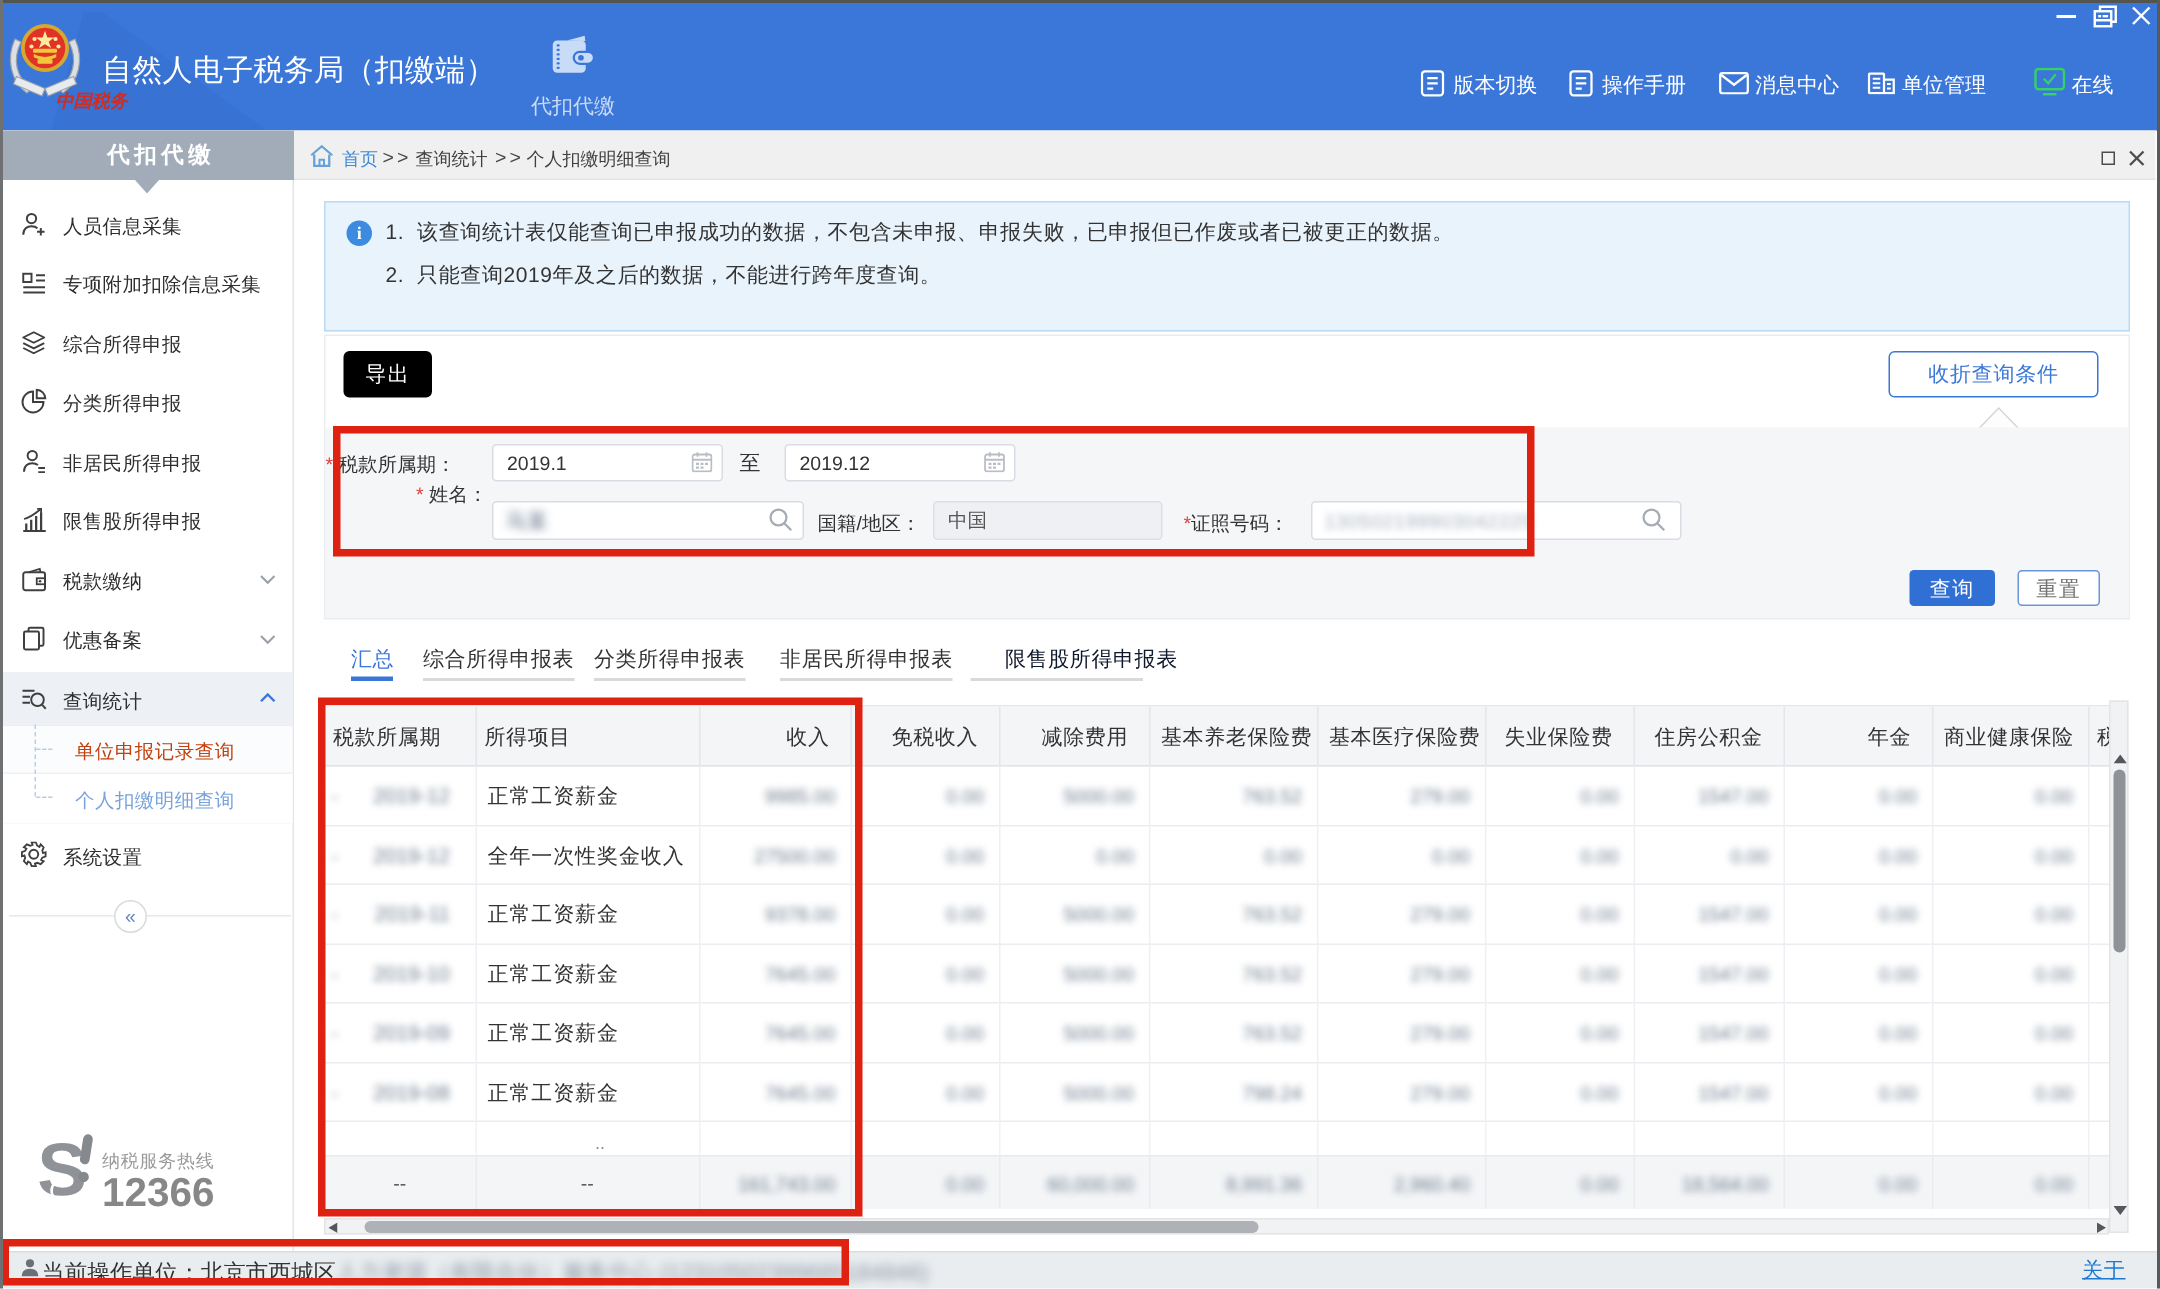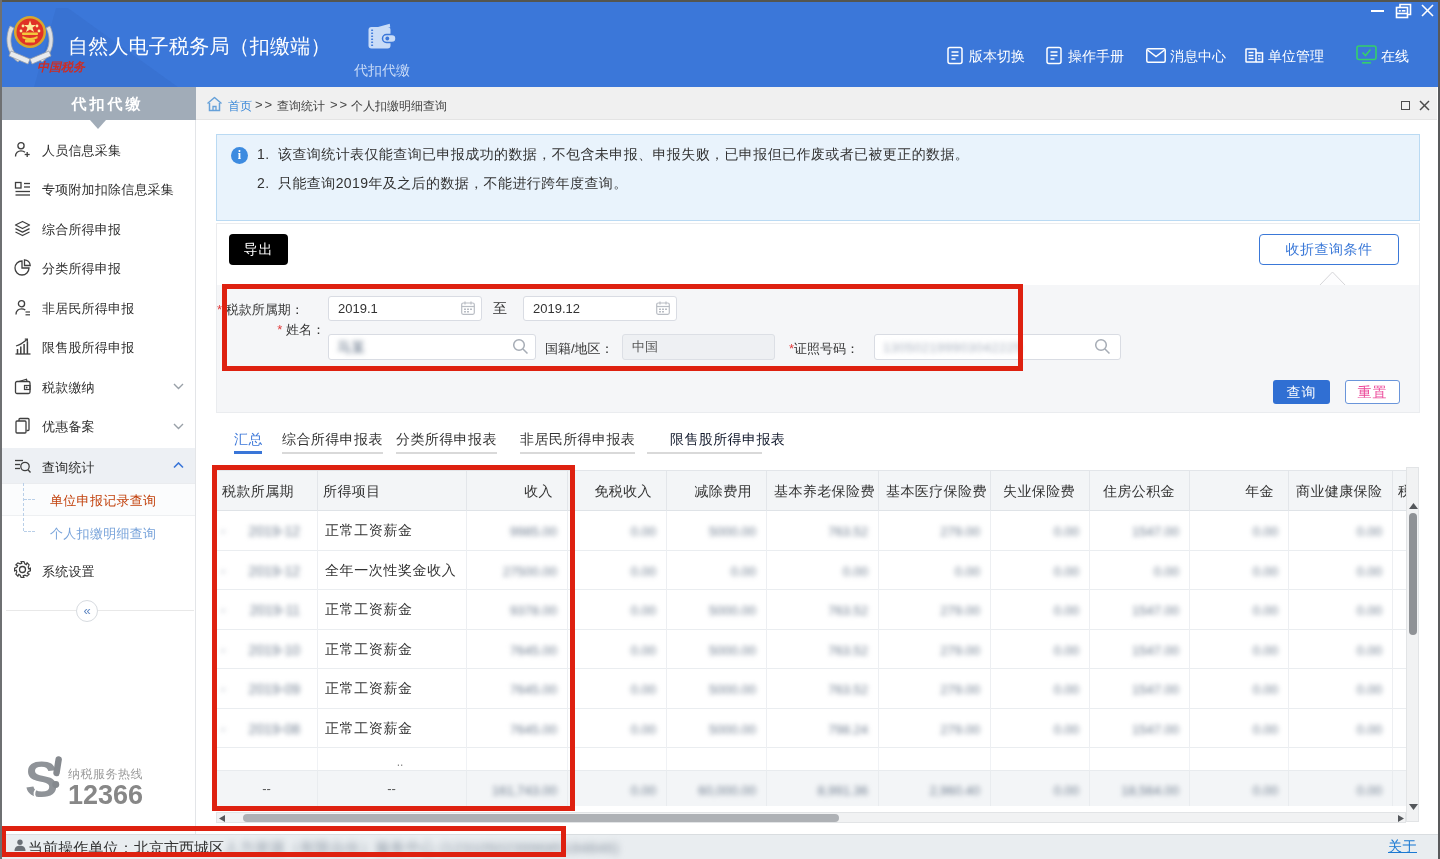--- a/index.html
+++ b/index.html
@@ -262,21 +262,21 @@
 <div class="ab" style="left:545px;top:340px;font-size:13px;color:#333;">国籍/地区：</div>
 <div class="ab" style="left:622px;top:334px;width:153px;height:26px;background:#eef0f3;border:1px solid #dcdfe5;border-radius:3px;font-size:13px;color:#555;line-height:24px;padding-left:9px;">中国</div>
 <div class="ab" style="left:789px;top:340px;font-size:13px;color:#333;"><span style="color:#e23c3c;">*</span>证照号码：</div>
 <div class="ab" style="left:874px;top:334px;width:247px;height:26px;background:#fff;border:1px solid #d9dce3;border-radius:3px;"></div>
 <div class="ab" style="left:883px;top:340px;font-size:13px;color:#a5aebc;filter:blur(2.4px);letter-spacing:0.5px;">130502199903042225</div>
 <svg class="ab" style="left:1094px;top:338px;" width="17" height="17" viewBox="0 0 17 17">
 <circle cx="7" cy="7" r="5.3" fill="none" stroke="#a6acb5" stroke-width="1.5"></circle>
 <line x1="11" y1="11" x2="15.5" y2="15.5" stroke="#a6acb5" stroke-width="1.5"></line>
     </svg>
 <div class="ab" style="left:1273px;top:380px;width:57px;height:24px;background:#306fd3;border-radius:3px;color:#fff;font-size:14px;text-align:center;line-height:24px;letter-spacing:1px;">查询</div>
-<div class="ab" style="left:1345px;top:380px;width:55px;height:24px;background:#fff;border:1px solid #6a95da;border-radius:3px;color:#ec4899;font-size:14px;text-align:center;line-height:22px;letter-spacing:1px;">重置</div>
+<div class="ab" style="left:1345px;top:380px;width:55px;height:24px;background:#fff;border:1px solid #6a95da;border-radius:3px;color:#737373;font-size:14px;text-align:center;line-height:22px;letter-spacing:1px;">重置</div>
 <div class="ab" style="left:234px;top:431px;font-size:14px;color:#3a76d8;letter-spacing:0.4px;">汇总</div>
 <div class="ab" style="left:234px;top:451px;width:28px;height:3px;background:#3a76d8;"></div>
 <div class="ab" style="left:282px;top:431px;font-size:14px;color:#333;letter-spacing:0.4px;">综合所得申报表</div>
 <div class="ab" style="left:282px;top:452px;width:101px;height:2px;background:#d9d9d9;"></div>
 <div class="ab" style="left:396px;top:431px;font-size:14px;color:#333;letter-spacing:0.4px;">分类所得申报表</div>
 <div class="ab" style="left:396px;top:452px;width:101px;height:2px;background:#d9d9d9;"></div>
 <div class="ab" style="left:520px;top:431px;font-size:14px;color:#333;letter-spacing:0.4px;">非居民所得申报表</div>
 <div class="ab" style="left:520px;top:452px;width:115px;height:2px;background:#d9d9d9;"></div>
 <div class="ab" style="left:670px;top:431px;font-size:14px;color:#0f172a;letter-spacing:0.4px;">限售股所得申报表</div>
 <div class="ab" style="left:647px;top:452px;width:115px;height:2px;background:#d9d9d9;"></div>

